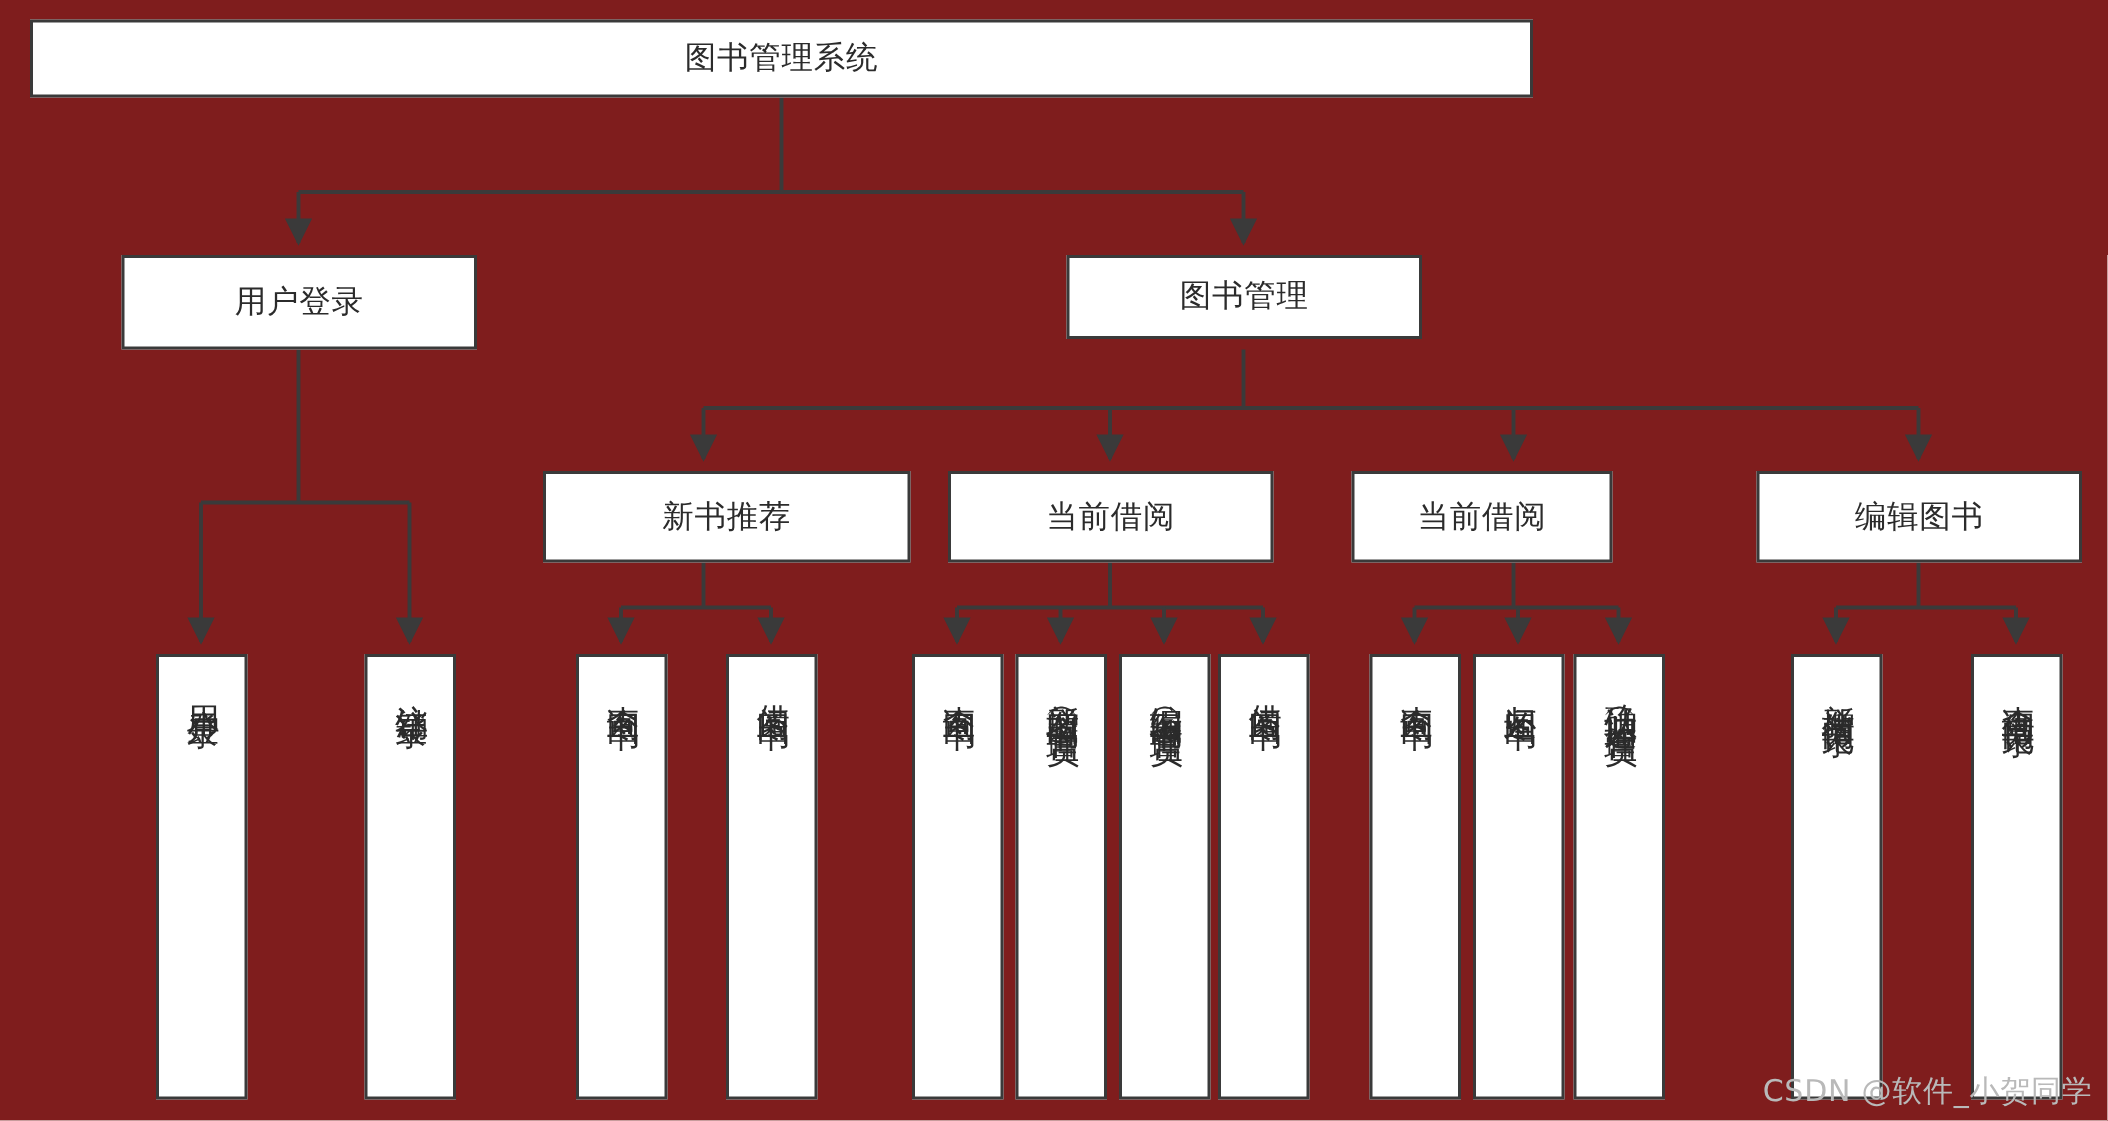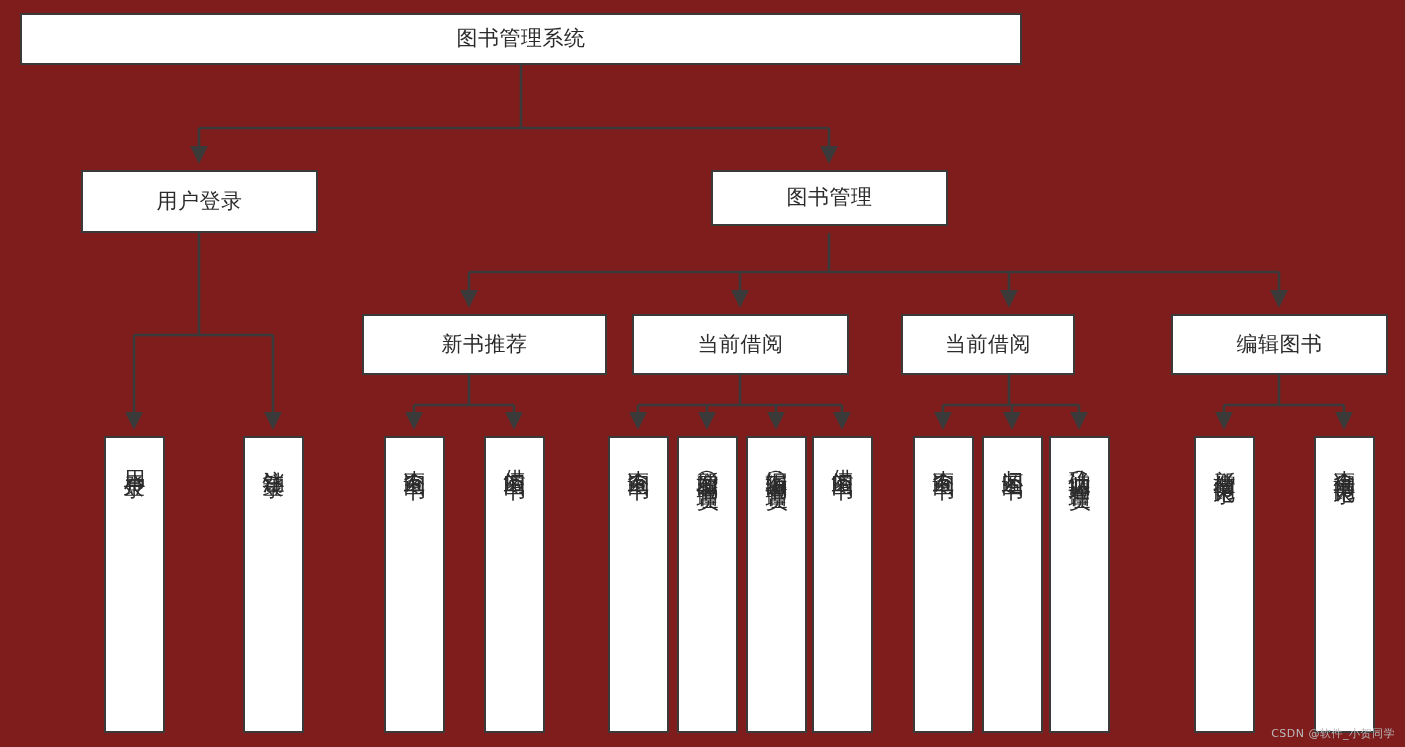--- a/index.html
+++ b/index.html
@@ -54,21 +54,21 @@
     line-height: 1;
     white-space: nowrap;
   }
   .root {
     font-size: 22px;
   }
   #watermark {
     position: absolute;
     right: 10px;
     bottom: 6px;
-    font-size: 11px;
+    font-size: 20px;
     color: #b9b9b9;
     letter-spacing: 0.5px;
     white-space: nowrap;
     pointer-events: none;
   }
 </style>
 </head>
 <body>
 
 <div id="canvas">

